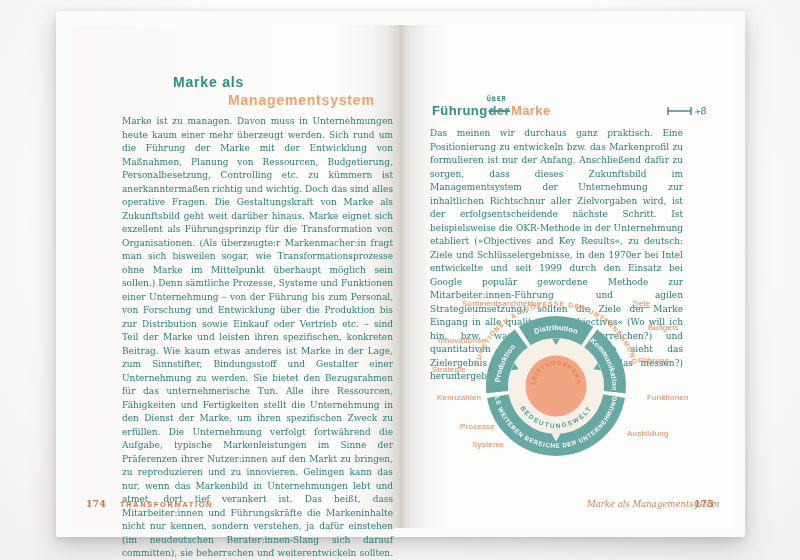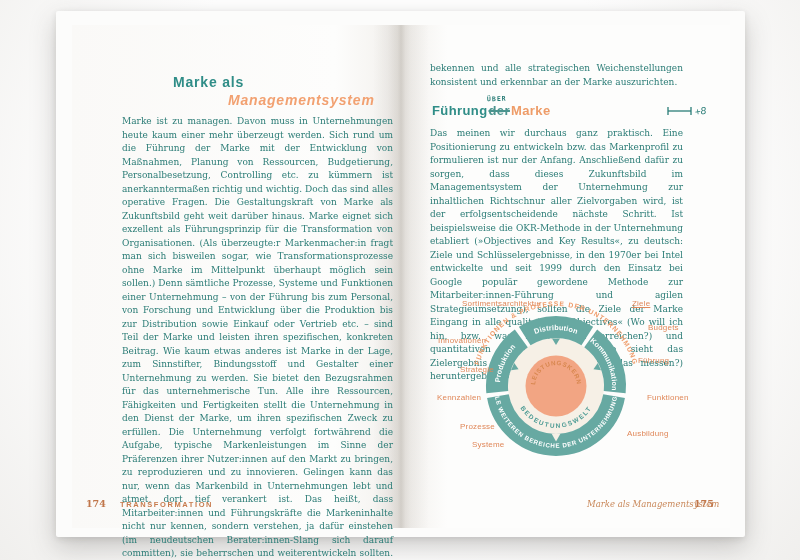--- a/index.html
+++ b/index.html
@@ -52,28 +52,27 @@
 <body>
 
 <div class="stage">
 
   <div class="cover"></div>
   <div class="page page-left"></div>
   <div class="page page-right"></div>
   <div class="spine"></div>
 
   <div class="abs h1-teal" style="left:173px;top:74px;">Marke als</div>
-  <div class="abs h1-orange" style="left:228px;top:92px;font-style:italic;">Managementsystem</div>
+  <div class="abs h1-orange" style="left:228px;top:92px;">Managementsystem</div>
 
   <div class="abs bodytext" style="left:122px;top:115px;width:271px;height:352px;">Marke ist zu managen. Davon muss in Unternehmungen heute kaum einer mehr überzeugt werden. Sich rund um die Führung der Marke mit der Entwicklung von Maßnahmen, Planung von Ressourcen, Budgetierung, Personalbesetzung, Controlling etc. zu kümmern ist anerkanntermaßen richtig und wichtig. Doch das sind alles operative Fragen. Die Gestaltungskraft von Marke als Zukunftsbild geht weit darüber hinaus. Marke eignet sich exzellent als Führungsprinzip für die Transformation von Organisationen. (Als überzeugte:r Markenmacher:in fragt man sich bisweilen sogar, wie Transformationsprozesse ohne Marke im Mittelpunkt überhaupt möglich sein sollen.) Denn sämtliche Prozesse, Systeme und Funktionen einer Unternehmung – von der Führung bis zum Personal, von Forschung und Entwicklung über die Produktion bis zur Distribution sowie Einkauf oder Vertrieb etc. – sind Teil der Marke und leisten ihren spezifischen, konkreten Beitrag. Wie kaum etwas anderes ist Marke in der Lage, zum Sinnstifter, Bindungsstoff und Gestalter einer Unternehmung zu werden. Sie bietet den Bezugsrahmen für das unternehmerische Tun. Alle ihre Ressourcen, Fähigkeiten und Fertigkeiten stellt die Unternehmung in den Dienst der Marke, um ihren spezifischen Zweck zu erfüllen. Die Unternehmung verfolgt fortwährend die Aufgabe, typische Markenleistungen im Sinne der Präferenzen ihrer Nutzer:innen auf den Markt zu bringen, zu reproduzieren und zu innovieren. Gelingen kann das nur, wenn das Markenbild in Unternehmungen lebt und atmet, dort tief verankert ist. Das heißt, dass Mitarbeiter:innen und Führungskräfte die Markeninhalte nicht nur kennen, sondern verstehen, ja dafür einstehen (im neudeutschen Berater:innen-Slang sich darauf committen), sie beherrschen und weiterentwickeln sollten. Auf diese Art ist die Marke das Ergebnis einer konzertierten Gemeinschaftsleistung. Und aus der unternehmerischen Teilaufgabe »Führung der Marke« wird »Führung über Marke« zum Prinzip für die gesamte Unternehmung. Es liegt für die oberste Führungsebene also eine große Chance darin, sich klar zur Marke zu</div>
 
   <div class="abs footer-num" style="left:86px;top:498px;">174</div>
   <div class="abs footer-sec" style="left:120px;top:500px;">TRANSFORMATION</div>
 
-  <div class="abs bodytext" style="left:430px;top:62px;width:253px;">bekennen und alle strategischen Weichenstellungen konsistent und erkennbar an der Marke auszurichten.</div>
 
   <div class="abs ueber" style="left:487px;top:95px;">ÜBER</div>
 
   <div class="abs h2-row" style="left:432px;top:103px;">
     <span class="h2-teal">Führung</span>
       <span class="h2-struck">der</span>
       <span class="h2-orange">Marke</span>
   </div>
 
   <svg class="abs" style="left:664px;top:101px;" width="50" height="20" viewBox="0 0 50 20">
@@ -129,21 +128,21 @@
     <text font-size="6.4" font-weight="bold" fill="#4f9c95" letter-spacing="1.2" dominant-baseline="central">
       <textPath href="#tp-bedeut" startOffset="50%" text-anchor="middle">BEDEUTUNGSWELT</textPath>
     </text>
     <text font-size="6.2" font-weight="bold" fill="#d8874f" letter-spacing=".8">
       <textPath href="#tp-kern" startOffset="50%" text-anchor="middle">LEISTUNGSKERN</textPath>
     </text>
   </svg>
 
   <div class="abs diag-label" style="left:434px;top:299px;padding-left:28px;">Sortimentsarchitektur</div>
   <div class="abs diag-label" style="left:438px;top:336px;text-align:center;">Innovationen</div>
-  <div class="abs diag-label" style="left:432px;top:365px;margin-left:28px;">Strategie</div>
+  <div class="abs diag-label" style="left:432px;top:365px;">Strategie</div>
   <div class="abs diag-label" style="left:437px;top:393px;">Kennzahlen</div>
   <div class="abs diag-label" style="left:435px;top:422px;padding-left:25px;">Prozesse</div>
   <div class="abs diag-label" style="left:472px;top:440px;">Systeme</div>
 
   <div class="abs diag-label" style="left:632px;top:299px;text-decoration:underline;">Ziele</div>
   <div class="abs diag-label" style="left:648px;top:323px;">Budgets</div>
   <div class="abs diag-label" style="left:638px;top:356px;">Führung</div>
   <div class="abs diag-label" style="left:647px;top:393px;">Funktionen</div>
   <div class="abs diag-label" style="left:627px;top:429px;">Ausbildung</div>
 

